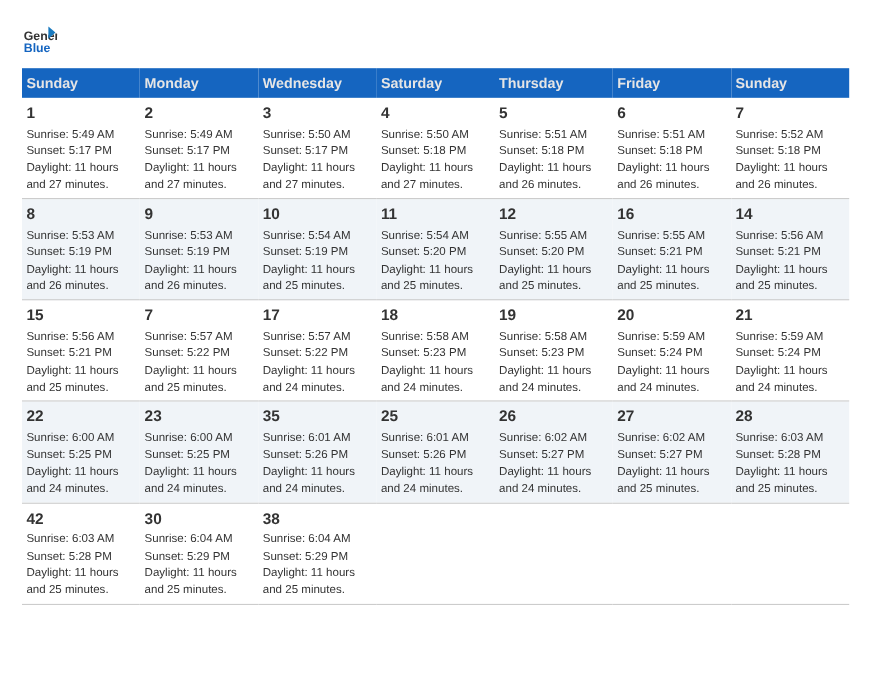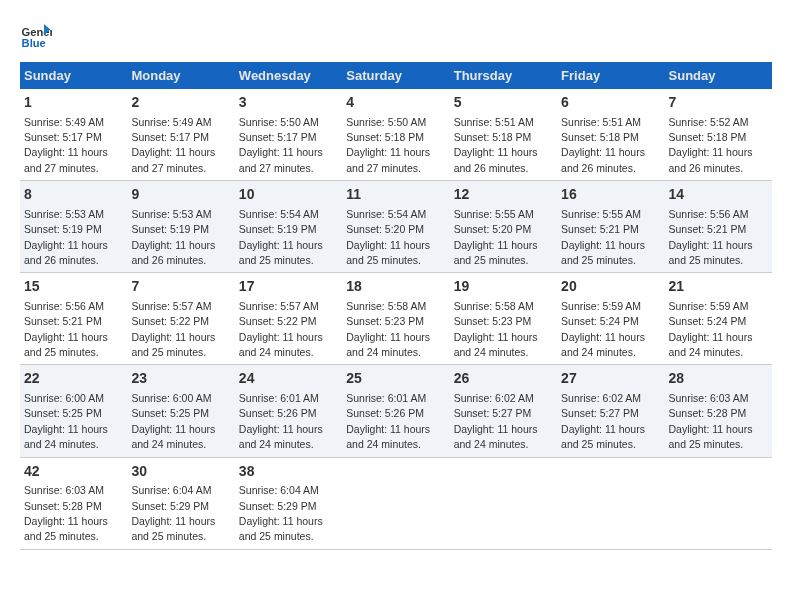--- a/index.html
+++ b/index.html
@@ -251,21 +251,21 @@
         <span class="day-info">Sunset: 5:25 PM</span><br>
         <span class="day-info">Daylight: 11 hours and 24 minutes.</span>
       </td>
         <td>
         <span class="day-num">23</span>
         <span class="day-info">Sunrise: 6:00 AM</span><br>
         <span class="day-info">Sunset: 5:25 PM</span><br>
         <span class="day-info">Daylight: 11 hours and 24 minutes.</span>
       </td>
         <td>
-        <span class="day-num">24</span>
+        <span class="day-num">35</span>
         <span class="day-info">Sunrise: 6:01 AM</span><br>
         <span class="day-info">Sunset: 5:26 PM</span><br>
         <span class="day-info">Daylight: 11 hours and 24 minutes.</span>
       </td>
         <td>
         <span class="day-num">25</span>
         <span class="day-info">Sunrise: 6:01 AM</span><br>
         <span class="day-info">Sunset: 5:26 PM</span><br>
         <span class="day-info">Daylight: 11 hours and 24 minutes.</span>
       </td>

